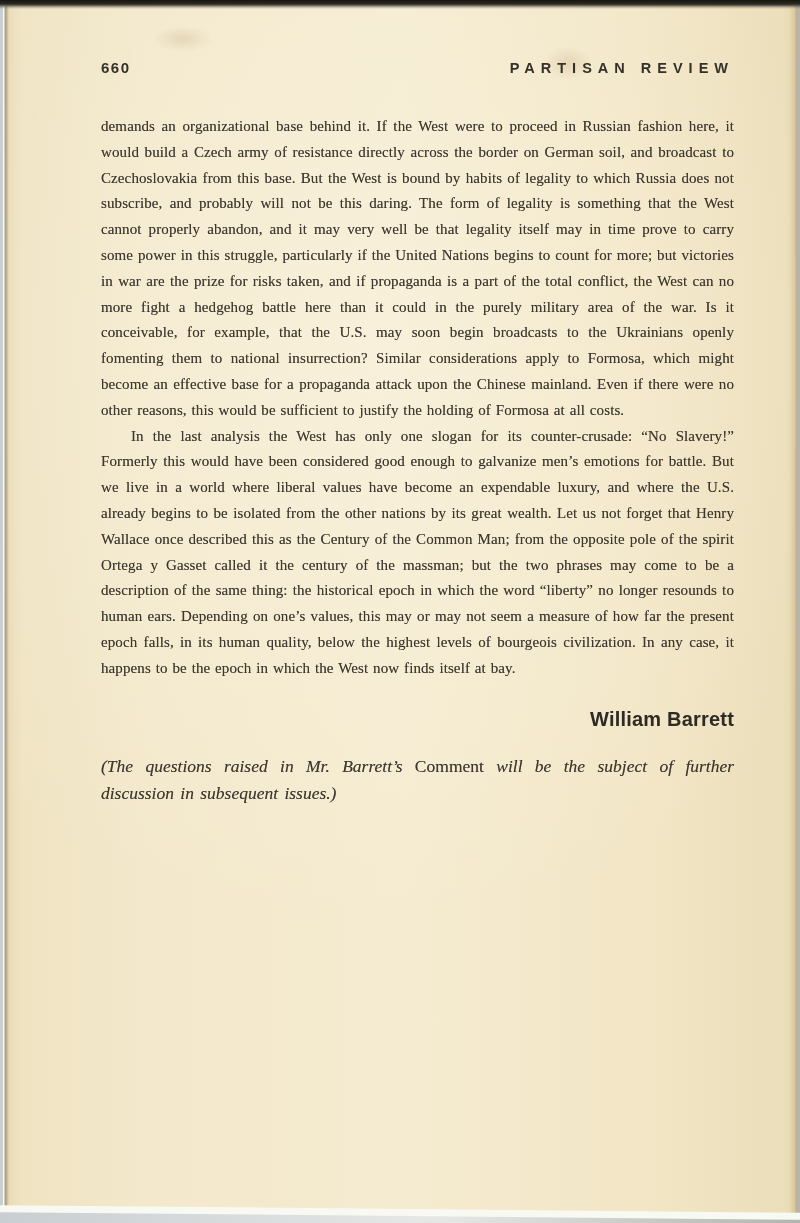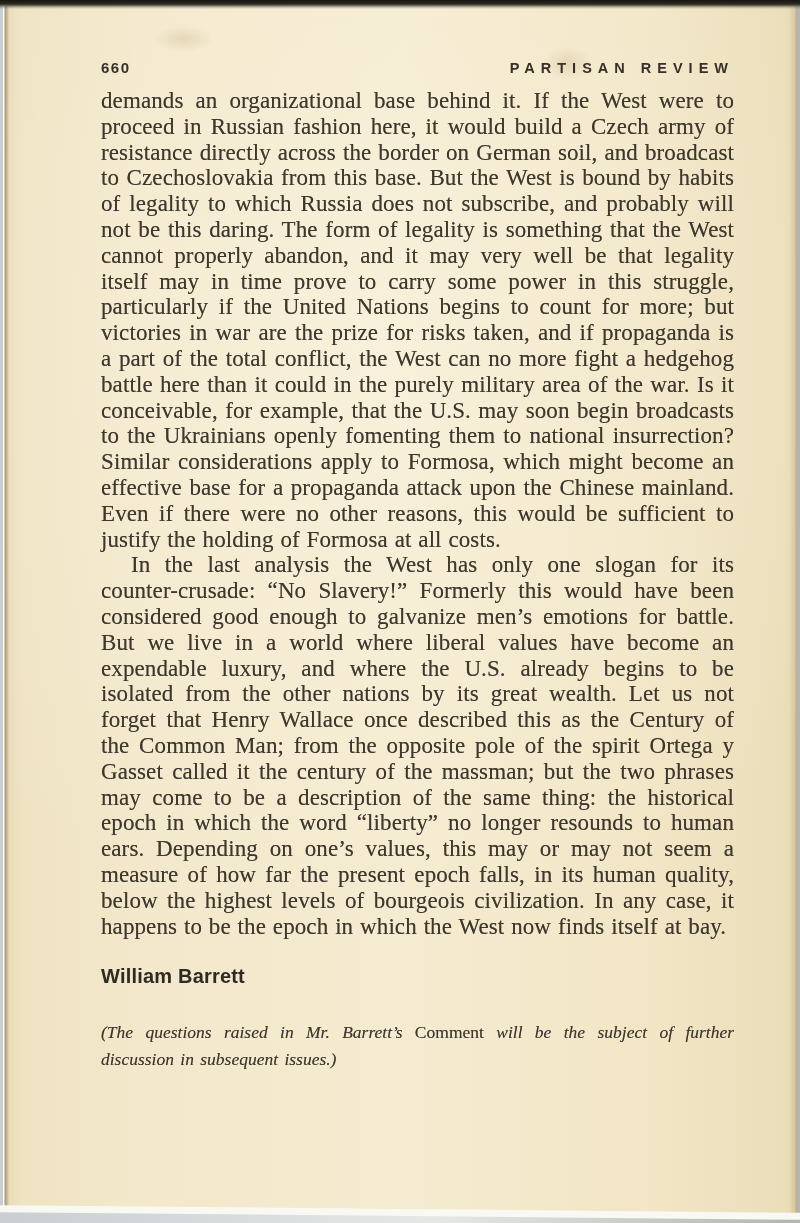--- a/index.html
+++ b/index.html
@@ -85,43 +85,44 @@
     font-size: 15px;
     letter-spacing: 1.5px;
   }
   .journal-title {
     font-size: 14.5px;
     letter-spacing: 6px;
     margin-top: 16px;
   }
 
   .body-text {
-    margin-top: 12px;
-    font-size: 23px;
+    margin-top: 38px;
+    font-size: 15px;
     line-height: 25.8px;
     text-align: justify;
     word-spacing: 1px;
     letter-spacing: 0.1px;
     color: #3d372e;
     text-shadow: 0 0 0.4px rgba(61,55,46,0.55);
   }
   .body-text p { margin: 0; }
   .body-text p.indented { text-indent: 30px; }
 
   .signature {
     margin-top: 26px;
+    text-align: right;
     font-family: "Liberation Sans", sans-serif;
     font-weight: bold;
     font-size: 20px;
     letter-spacing: 0.2px;
     color: #2e2b25;
   }
 
   .editorial-note {
-    margin-top: 31px;
+    margin-top: 22px;
     font-size: 17.5px;
     line-height: 27px;
     text-align: justify;
     word-spacing: 2px;
     color: #3d372e;
     text-shadow: 0 0 0.4px rgba(61,55,46,0.5);
   }
   .editorial-note .ital { font-style: italic; }
   .editorial-note .roman { font-style: normal; }
 </style>

